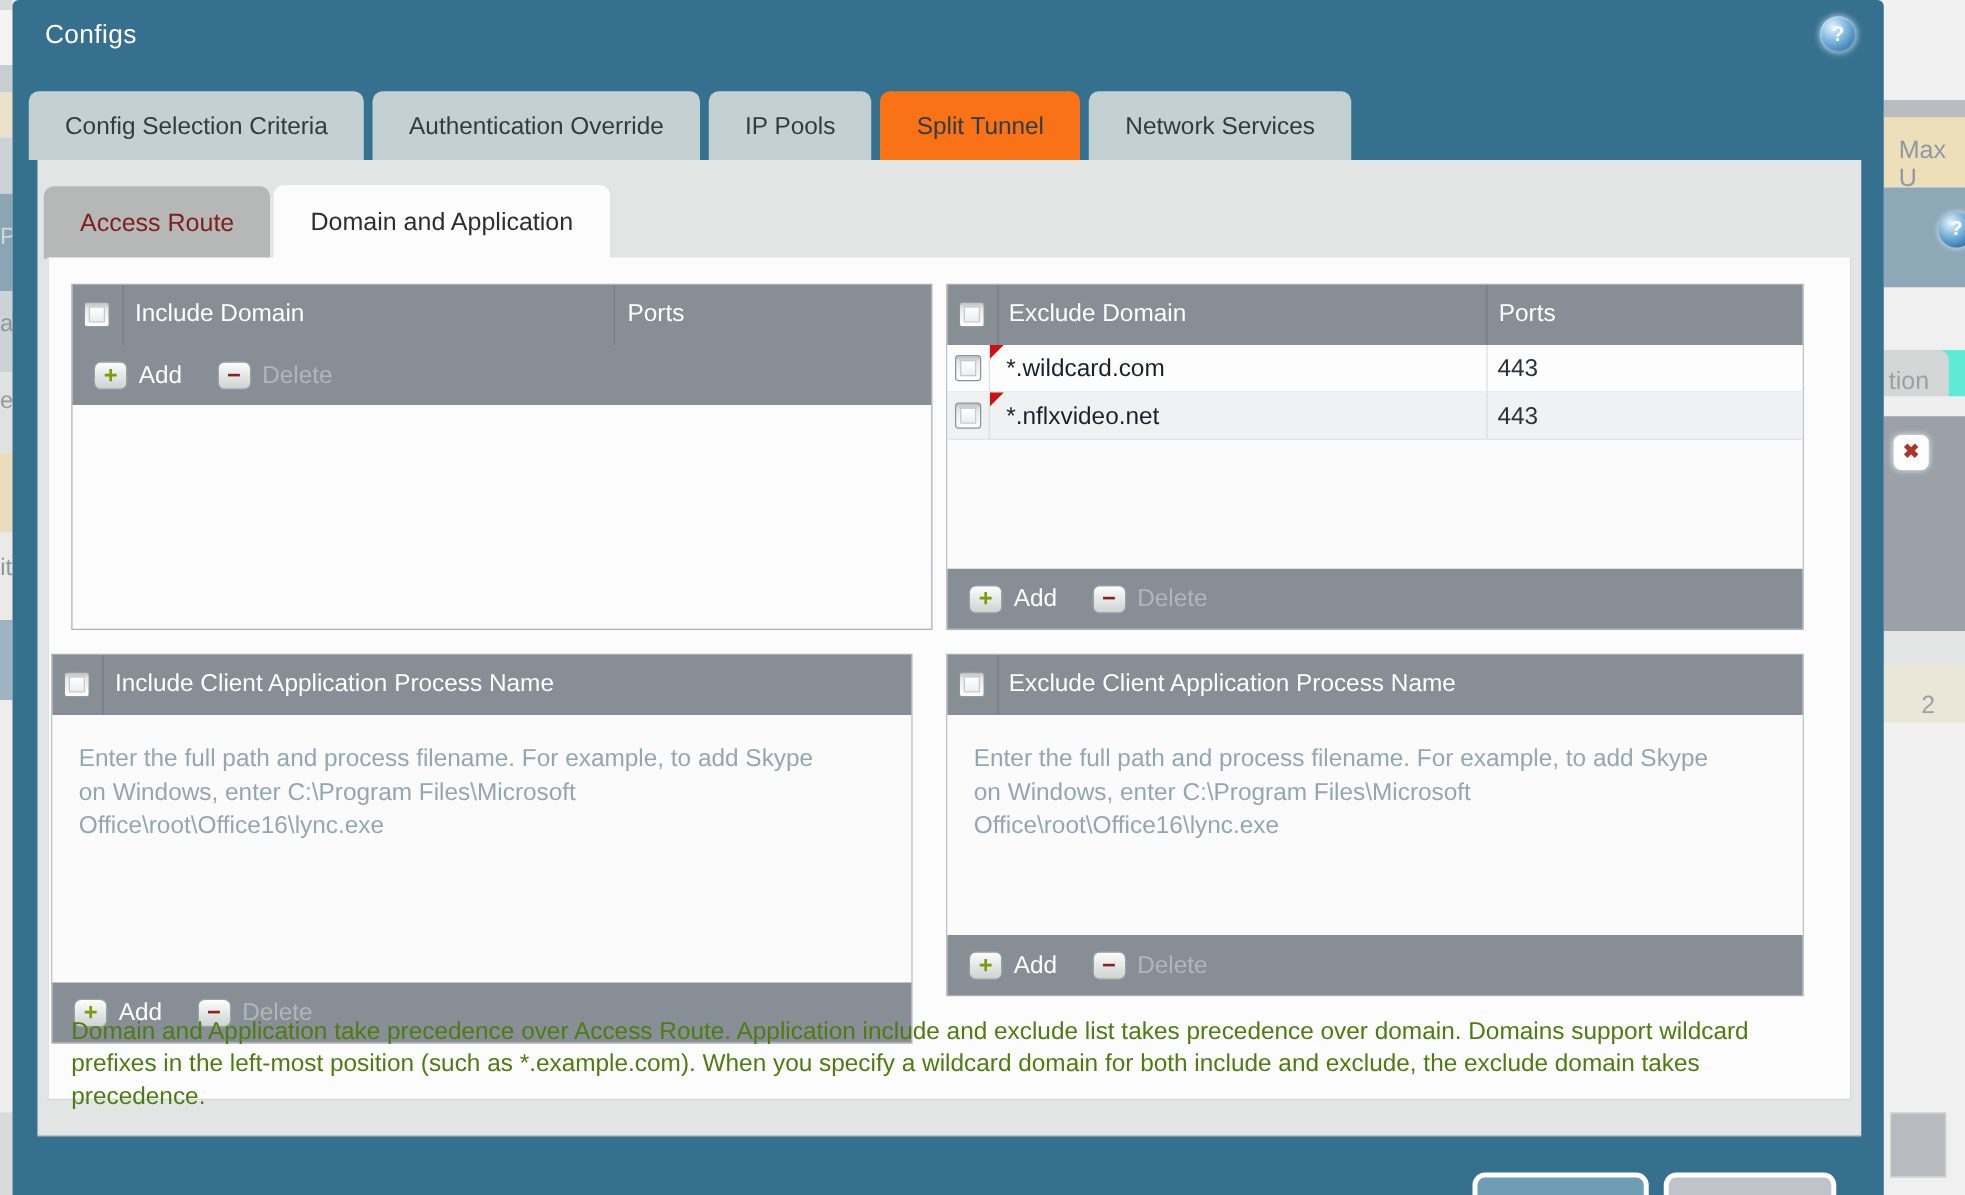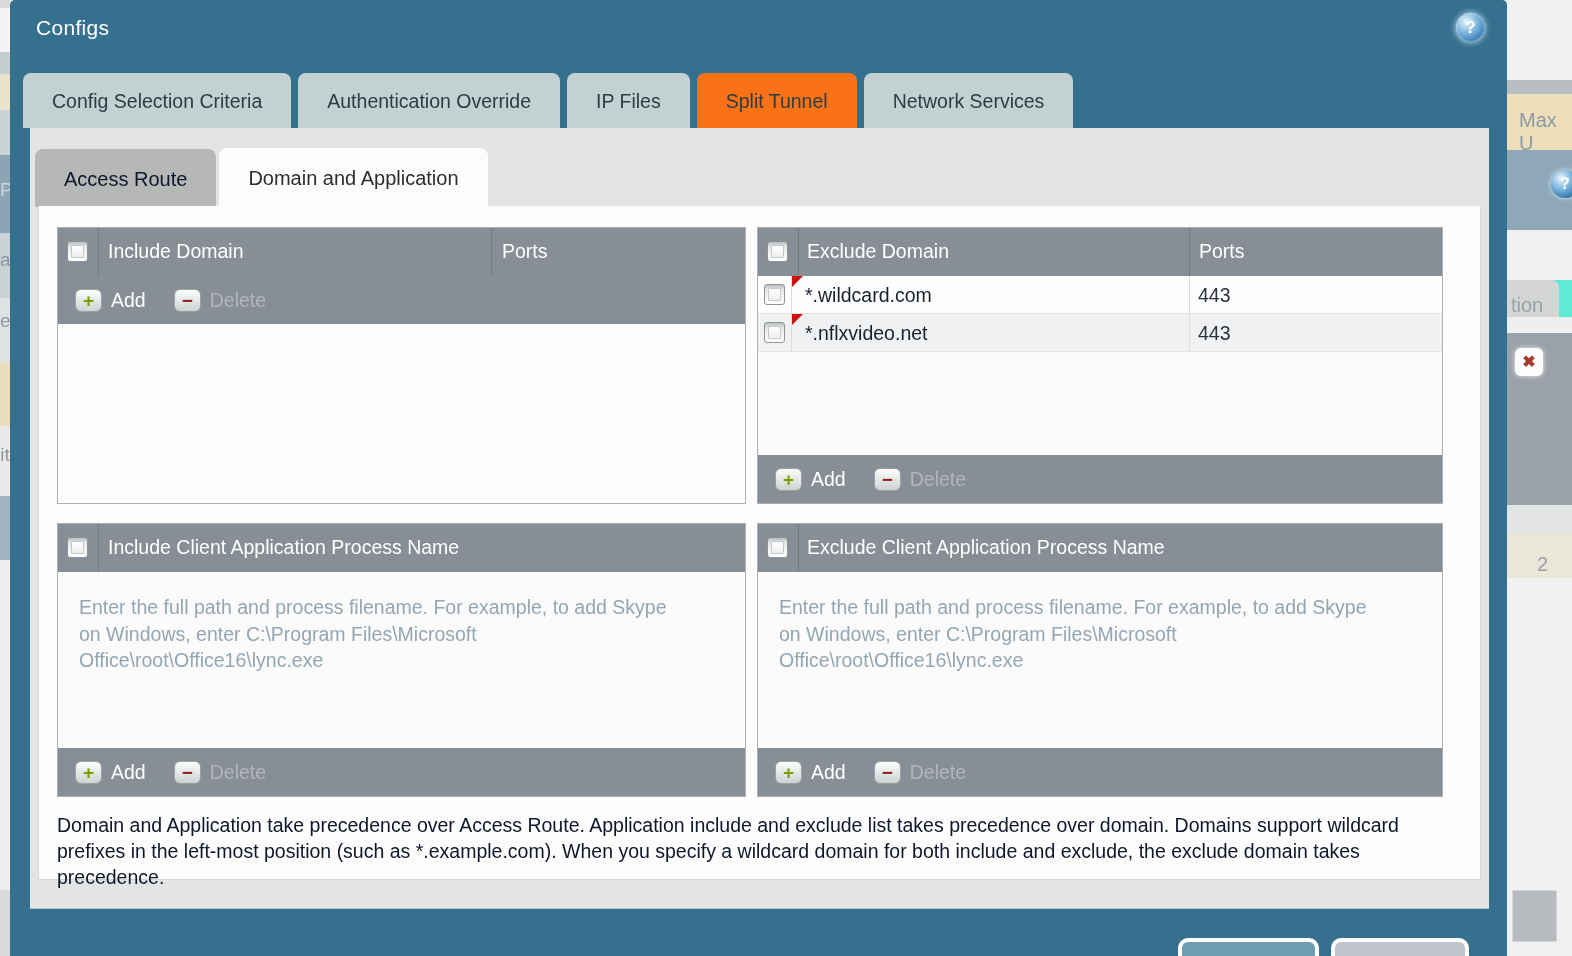--- a/index.html
+++ b/index.html
@@ -62,31 +62,31 @@
          background:#c4d1d2; border-radius:8px 8px 0 0; white-space:nowrap; cursor:pointer; }
   .tab.active { background:#f97316; }
 
   
   .main-panel { position:absolute; left:20px; top:128px; width:1459px; height:781px;
                 background:#e3e4e4; border-bottom:1px solid #bdbdbd; }
 
   .subtabs { position:absolute; left:5px; top:20px; display:flex; gap:3px; }
   .subtab { height:59px; line-height:60px; padding:0 29px; font-size:20px; border-radius:8px 8px 0 0;
             white-space:nowrap; cursor:pointer; }
-  .subtab.inactive { background:#b6b7b7; color:#0f172a; height:58px; margin-top:1px; }
+  .subtab.inactive { background:#b6b7b7; color:#7f1d1d; height:58px; margin-top:1px; }
   .subtab.active { background:#fcfcfc; color:#2e2e2e; }
 
   .content-white { position:absolute; left:8px; top:78px; width:1443px; height:674px;
                    background:#fcfcfc; border:1px solid #d6d6d6; border-top:none; }
 
   
   .gp-panel { position:absolute; display:flex; flex-direction:column; border:1px solid #aab0b6; }
   .pos-inc-dom { left:18px;  top:21px;  width:689px; height:277px; }
   .pos-exc-dom { left:718px; top:21px;  width:686px; height:277px; }
-  .pos-inc-app { left:18px;  top:317px; width:689px; height:274px; }
+  .pos-inc-app { left:2px;  top:317px; width:689px; height:312px; }
   .pos-exc-app { left:718px; top:317px; width:686px; height:274px; }
 
   .gp-header { position:relative; height:48px; flex:none; background:#878e96; color:#fff; }
   .gp-footer { position:relative; height:48px; flex:none; background:#878e96;
                display:flex; align-items:center; padding-left:17px; gap:28px; }
   .gp-body   { position:relative; flex:1; background:#fbfbfb; overflow:hidden; }
 
   .hdr-label { position:absolute; top:12px; font-size:19.5px; white-space:nowrap; }
   .vline { position:absolute; top:0; bottom:0; width:1px; background:#747b83; }
   .body-vline { background:#dadddf; }
@@ -116,21 +116,21 @@
               background:linear-gradient(180deg,#fdfdfd 0%, #cdd2d2 100%);
               display:flex; align-items:center; justify-content:center;
               font-weight:bold; font-size:19px; line-height:1; }
   .abtn .lbl { font-size:19.5px; }
   .abtn.add .ic { color:#7d9d05; }
   .abtn.add .lbl { color:#ffffff; }
   .abtn.del .ic { color:#8f1f1f; }
   .abtn.del .lbl { color:#b0b6bc; }
 
   .footnote { position:absolute; left:27px; top:684px; width:1390px;
-              font-size:19.5px; line-height:26px; color:#0f172a; }
+              font-size:19.5px; line-height:26px; color:#4d7c0f; }
 
   
   .foot-btn { position:absolute; top:938px; height:46px; border:4px solid #ffffff; border-radius:10px; cursor:pointer; }
   .foot-btn.primary   { left:1168px; width:141px; background:#6f9eb4; }
   .foot-btn.secondary { left:1321px; width:138px; background:#c0c3c9; }
 </style>
 </head>
 <body>
 
 <div id="screen">
@@ -168,21 +168,21 @@
   <div class="rseg rs-rest"></div>
   <div class="rseg rs-grayblock"></div>
 
   <div class="dialog">
     <div class="dlg-title">Configs</div>
     <div class="help-icon">?</div>
 
     <div class="tabs">
       <div class="tab">Config Selection Criteria</div>
       <div class="tab">Authentication Override</div>
-      <div class="tab">IP Files</div>
+      <div class="tab">IP Pools</div>
       <div class="tab active">Split Tunnel</div>
       <div class="tab">Network Services</div>
     </div>
 
     <div class="main-panel">
 
       <div class="subtabs">
         <div class="subtab inactive">Access Route</div>
         <div class="subtab active">Domain and Application</div>
       </div>

